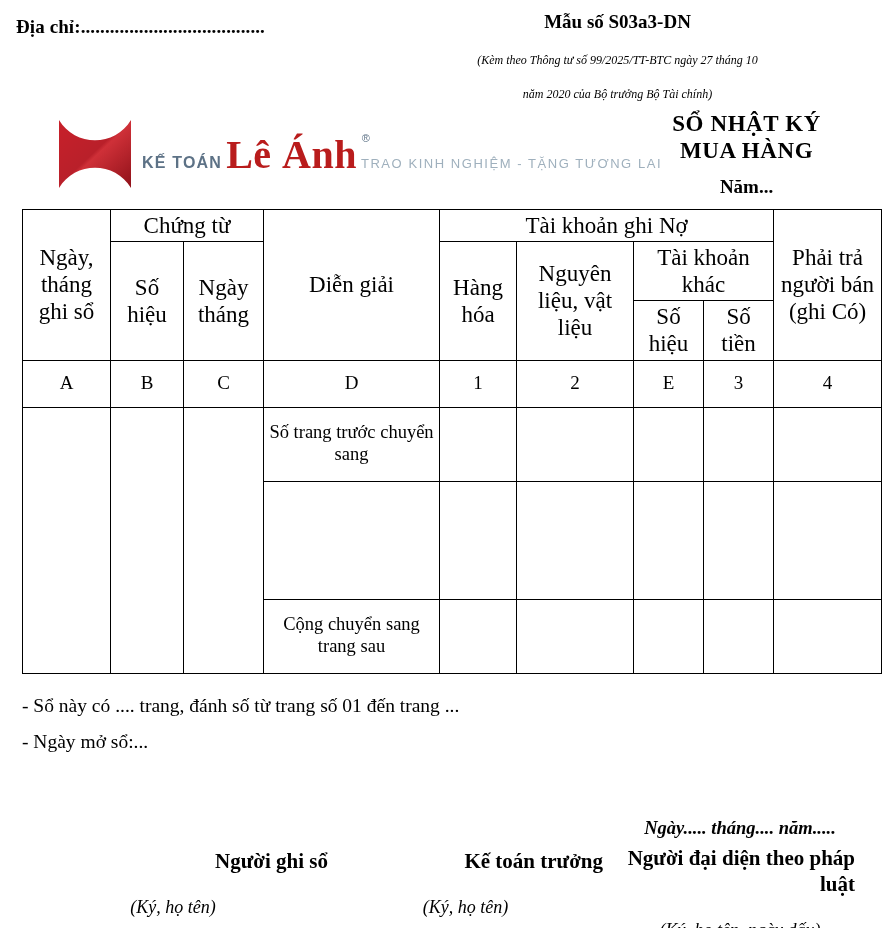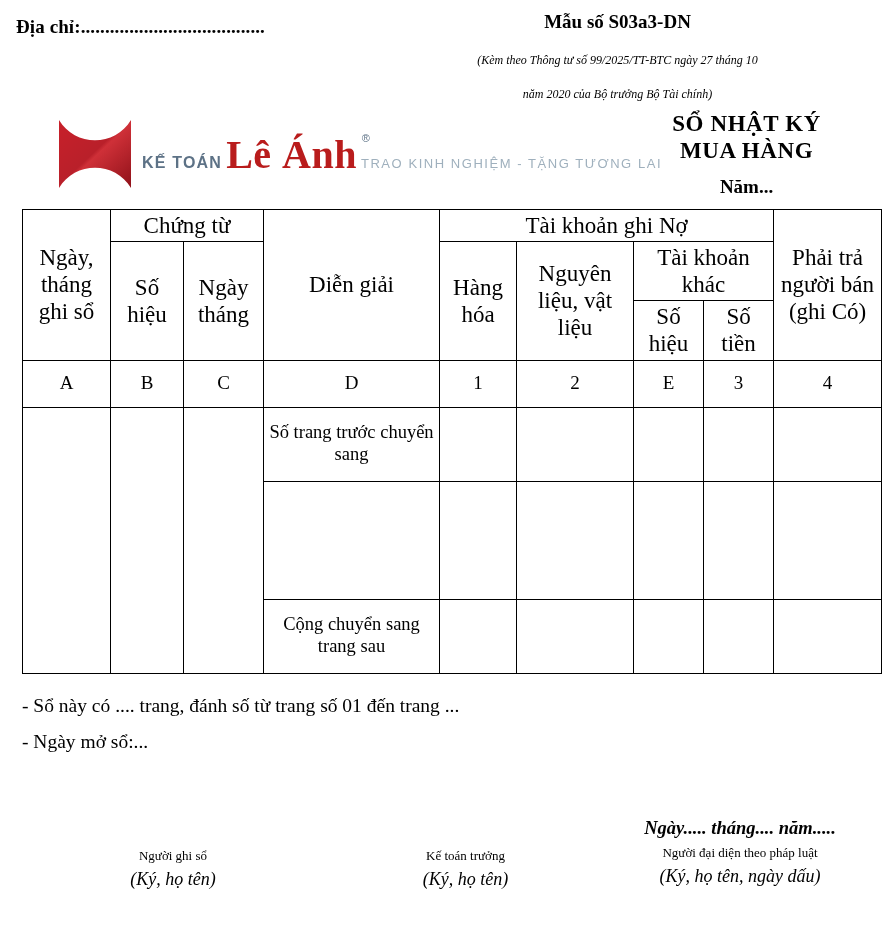--- a/index.html
+++ b/index.html
@@ -191,28 +191,29 @@
   .sign-col.col-2 { flex: 0 0 275px; }
   .sign-col.col-3 { flex: 1 1 auto; padding: 0 22px; }
   .sign-date {
     font-size: 18.5px;
     font-style: italic;
     font-weight: bold;
     margin-bottom: 6px;
     white-space: nowrap;
   }
   .sign-title {
-    font-size: 13px;
-    font-weight: normal;
+    font-size: 21px;
+    font-weight: bold;
     line-height: 1.25;
+    text-align: right;
   }
   .sign-sub {
     font-size: 18px;
     font-style: italic;
-    margin-top: 4px;
+    margin-top: 22px;
     line-height: 1.25;
   }
   .spacer-top { height: 30px; }
 </style>
 </head>
 <body>
 
 <div class="doc-header">
   <div class="unit-block">
     <div class="unit-line">Địa chỉ:......................................</div>

